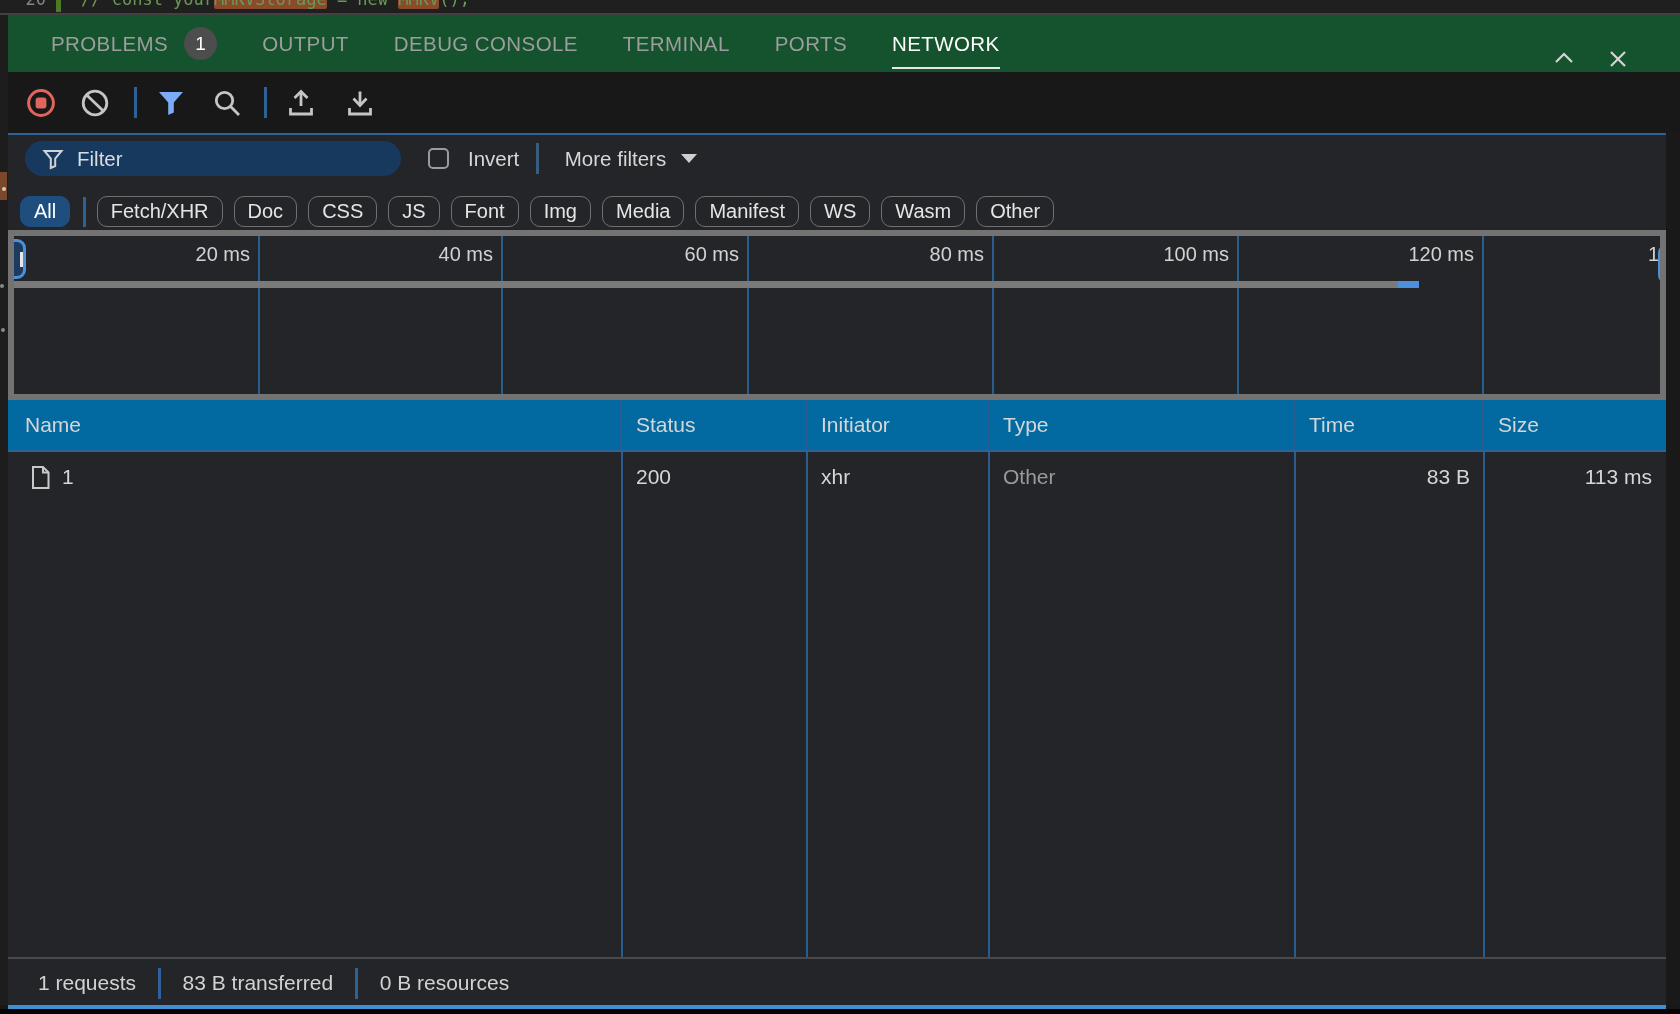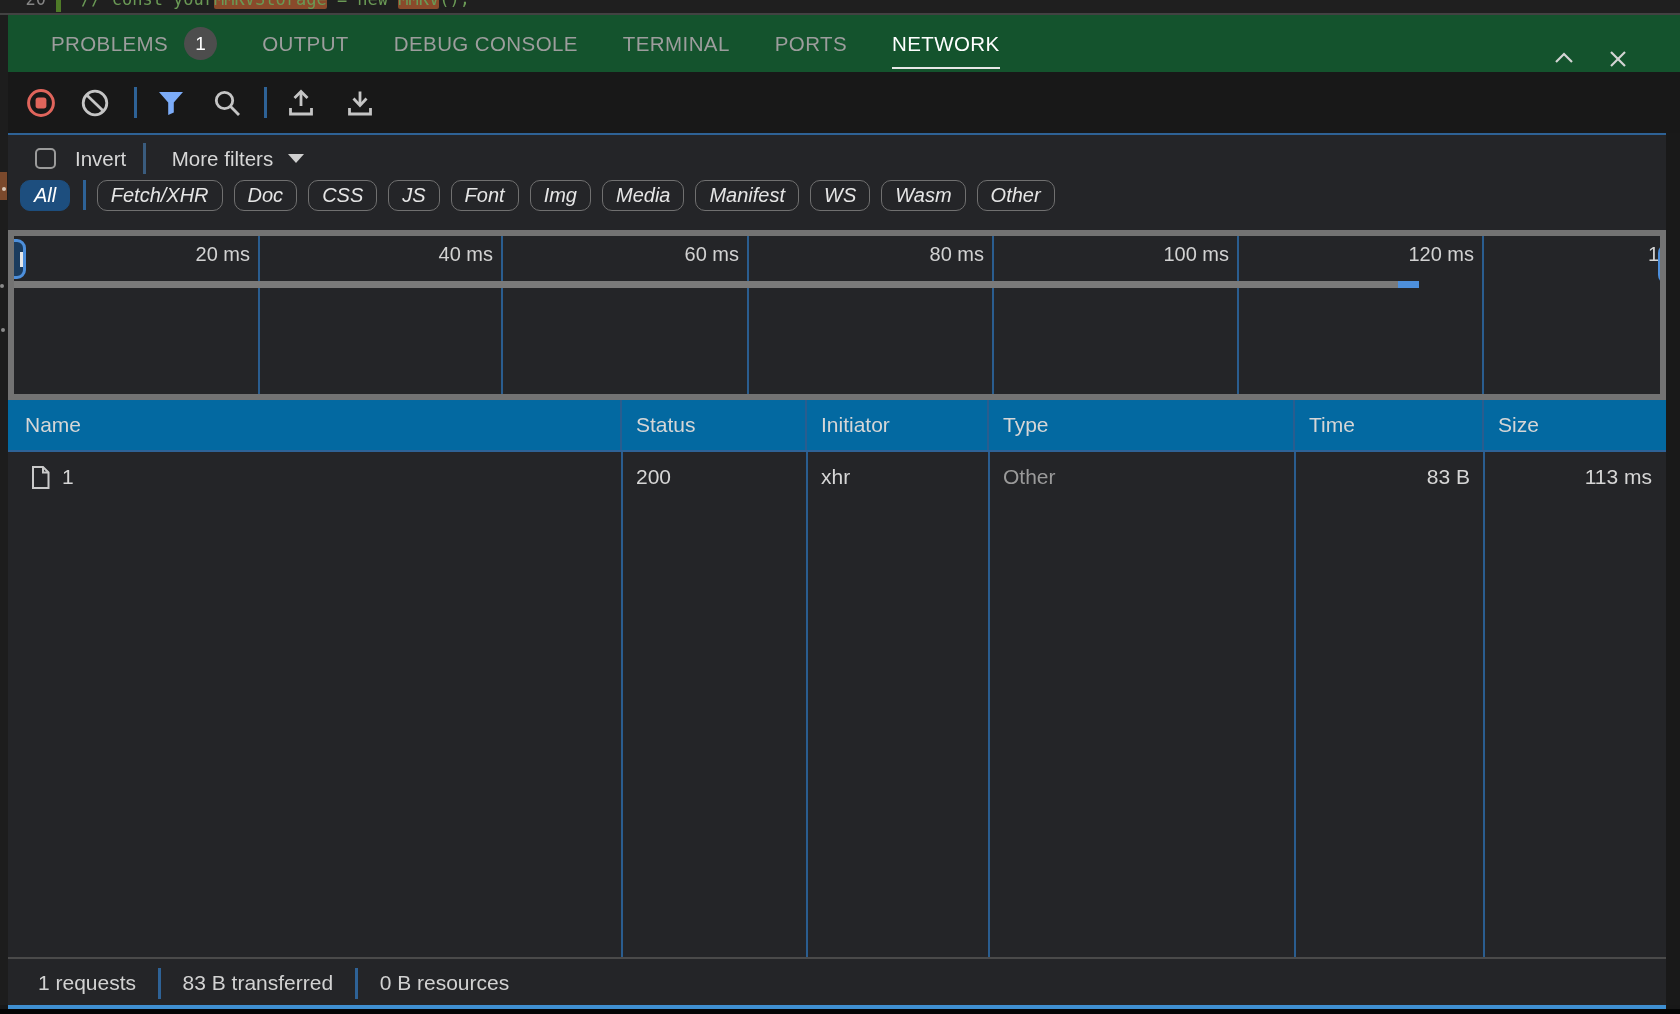--- a/index.html
+++ b/index.html
@@ -48,21 +48,21 @@
   .filter-pill { margin-left:17px; width:376px; height:35px; border-radius:18px; background:#17395e;
                  display:flex; align-items:center; padding-left:17px; cursor:text; }
   .filter-pill .ph { color:#d9dde2; font-size:20.5px; margin-left:13px; }
   .checkbox { margin-left:27px; width:21px; height:21px; border:2px solid #9b9b9b; border-radius:5px; background:transparent; cursor:pointer; }
   .invert-label { margin-left:19px; color:#d7d7d7; font-size:20.5px; }
   .fvsep { margin-left:17px; width:2.5px; height:31px; background:#3a5c7e; }
   .more-filters { margin-left:26px; color:#d7d7d7; font-size:20.5px; cursor:pointer; display:flex; align-items:center; }
   .caret-down { margin-left:15px; width:0; height:0; border-left:8px solid transparent; border-right:8px solid transparent; border-top:9px solid #cfcfcf; }
 
   
-  .chips-row { position:absolute; left:0; top:45px; width:1658px; height:47px; display:flex; align-items:flex-start; padding-left:12px;font-style:italic; }
+  .chips-row { position:absolute; left:0; top:45px; width:1658px; height:47px; display:flex; align-items:flex-end; padding-left:12px; }
   .chip { border:1.5px solid #707070; border-radius:10px; padding:3px 13px; color:#e5e5e5; font-size:20px;
           margin-right:11px; white-space:nowrap; cursor:pointer; background:transparent; }
   .chip.selected { background:#1d4e7e; border-color:#1d4e7e; color:#ffffff; }
   .chip-sep { width:2.5px; height:30px; background:#2e6296; margin:0 11px 0 2px; }
 
   
   .overview { position:absolute; left:0; top:95px; width:1658px; height:170px; border:6px solid #737373; overflow:hidden; }
   .ov-divider { position:absolute; top:0; bottom:0; width:2px; background:#2a5d8f; }
   .ov-tick { position:absolute; top:7px; width:150px; text-align:right; color:#d2d2d2; font-size:20px; }
   .ov-partial { position:absolute; top:7px; left:1634px; color:#d2d2d2; font-size:20px; }
@@ -207,20 +207,28 @@
   <div class="left-gutter">
     <div class="lg-brown"></div>
     <div class="lg-dot1"></div>
     <div class="lg-dot2"></div>
     <div class="lg-dot3"></div>
   </div>
 
   <div class="devtools">
 
     <div class="filter-row">
+      <div class="filter-pill">
+        <span>
+          <svg width="22" height="22" viewBox="0 0 22 22">
+              <path d="M2.5 3 H19.5 L13.2 10.5 V18 L8.8 20 V10.5 Z" fill="none" stroke="#cfd3d8" stroke-width="2"></path>
+            </svg>
+        </span>
+        <span class="ph">Filter</span>
+      </div>
       <div class="checkbox"></div>
       <span class="invert-label">Invert</span>
       <div class="fvsep"></div>
       <div class="more-filters">
         <span>More filters</span>
         <span class="caret-down"></span>
       </div>
     </div>
 
     <div class="chips-row">

